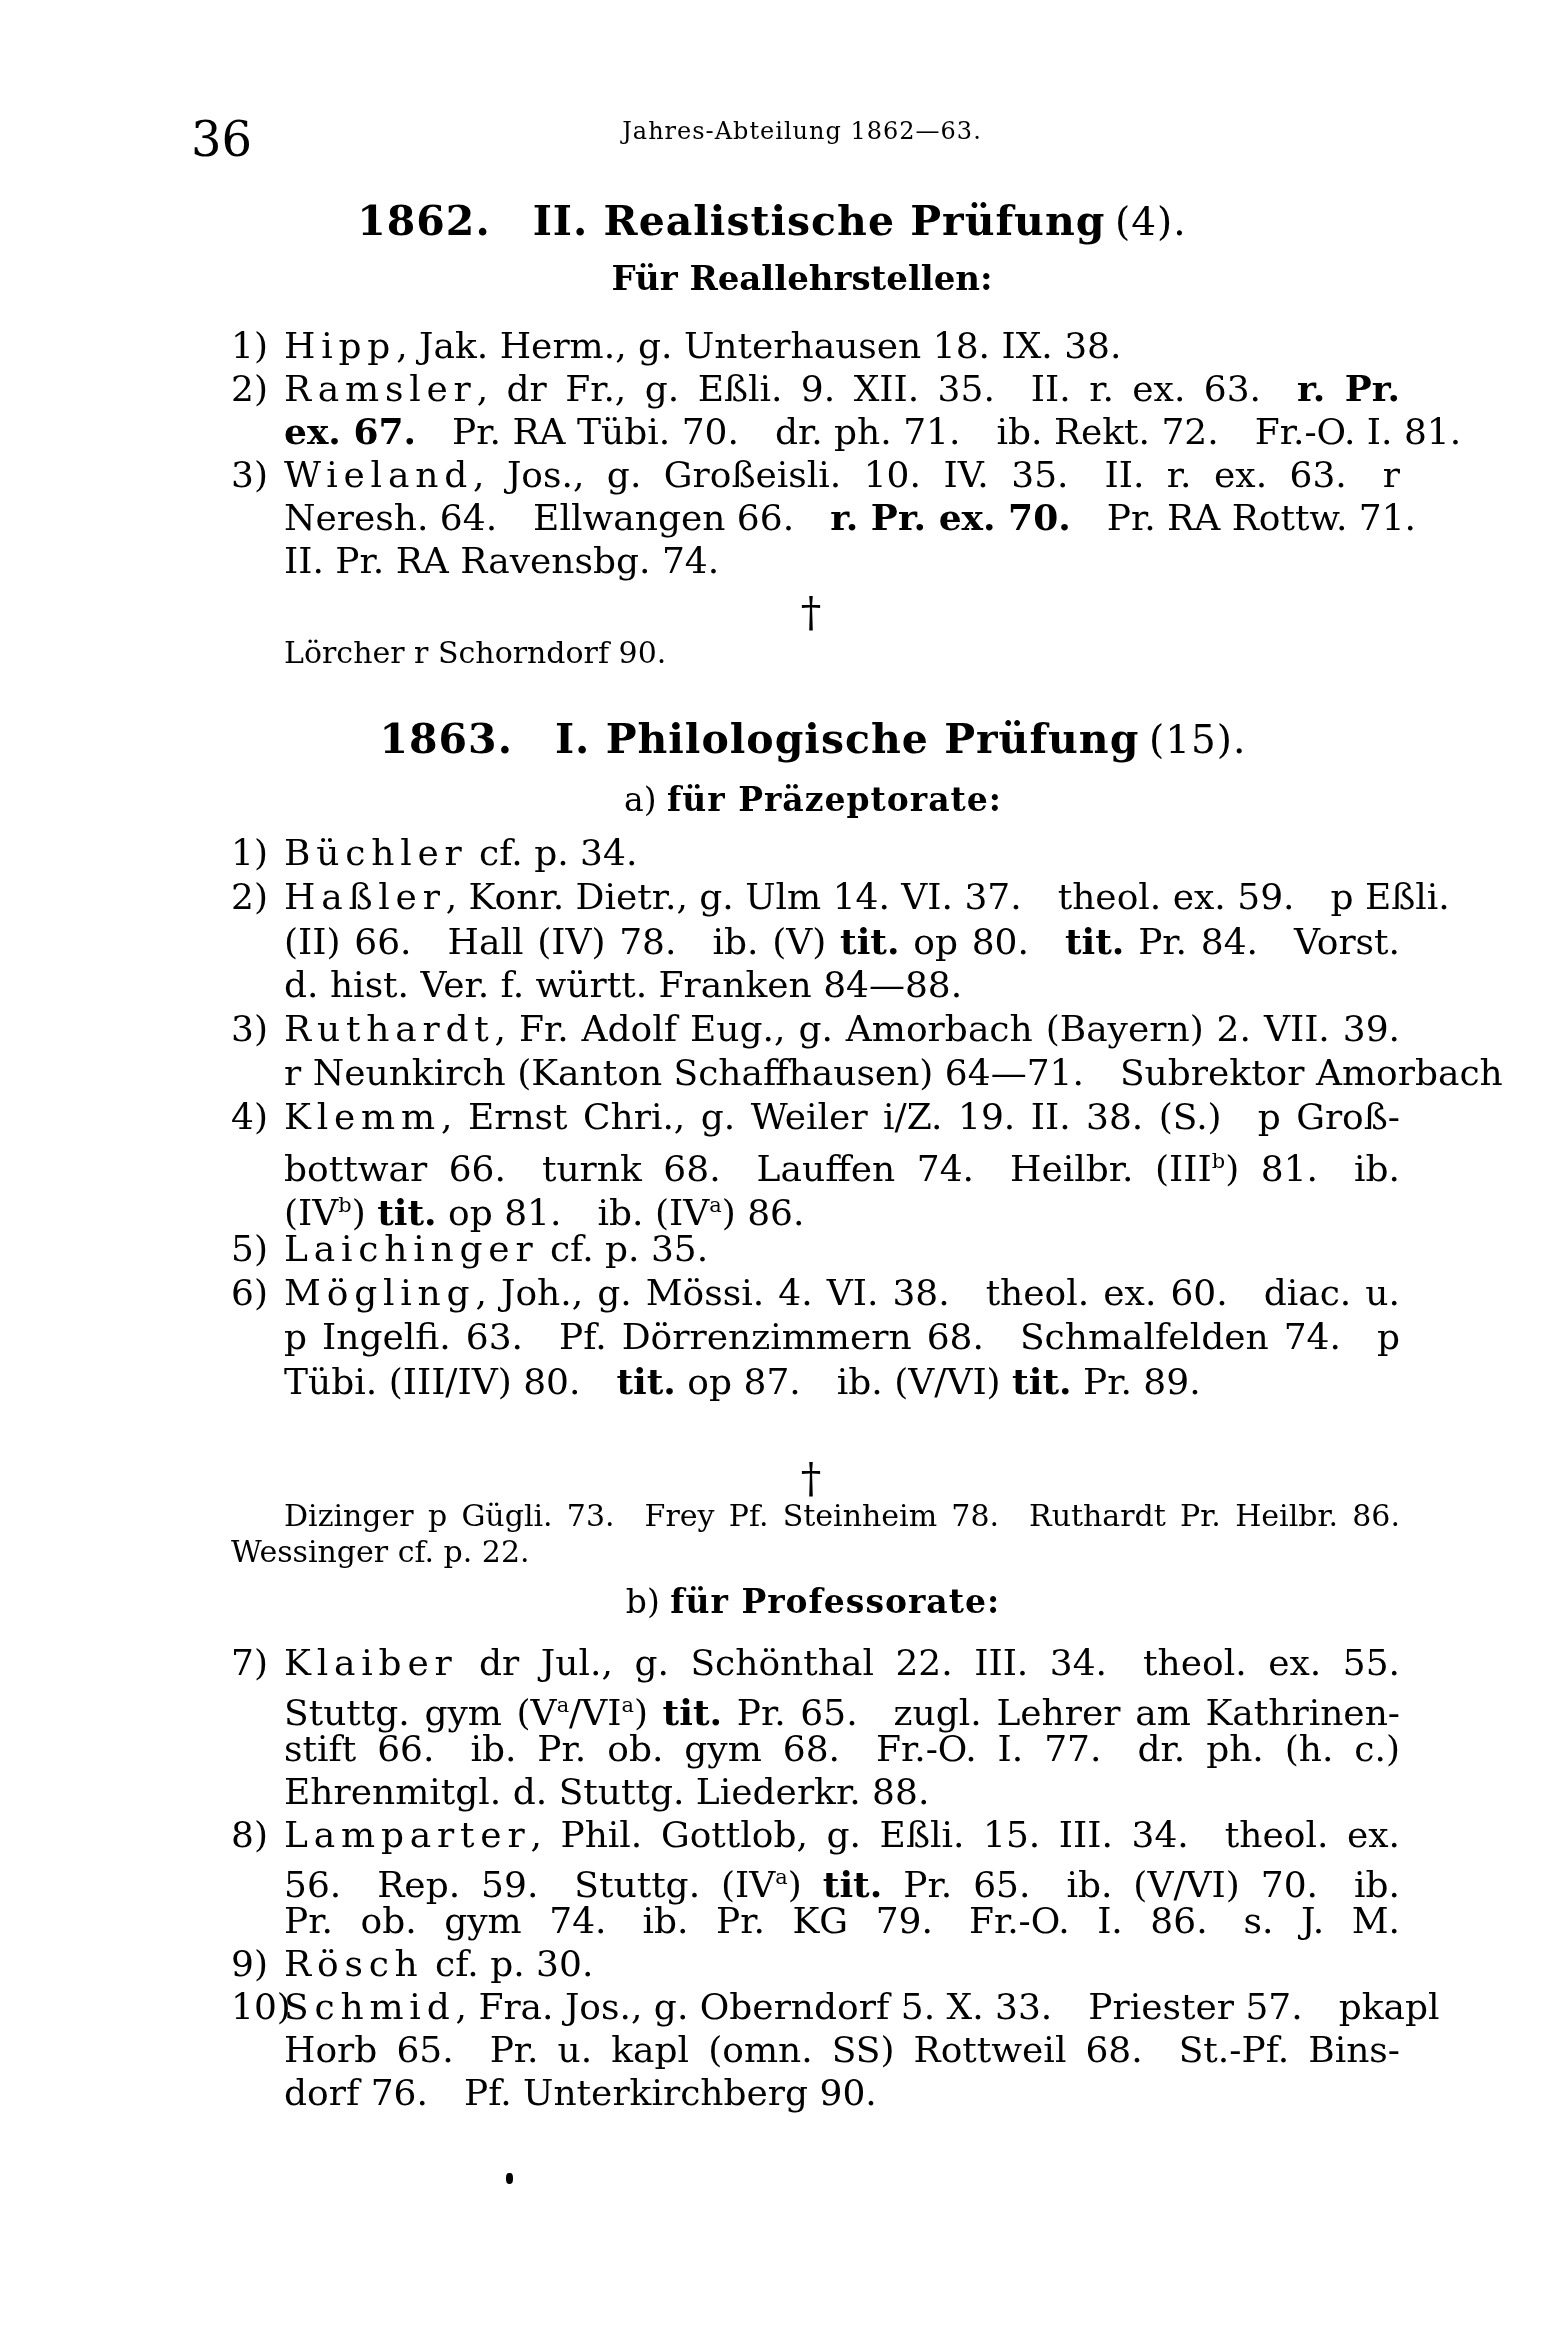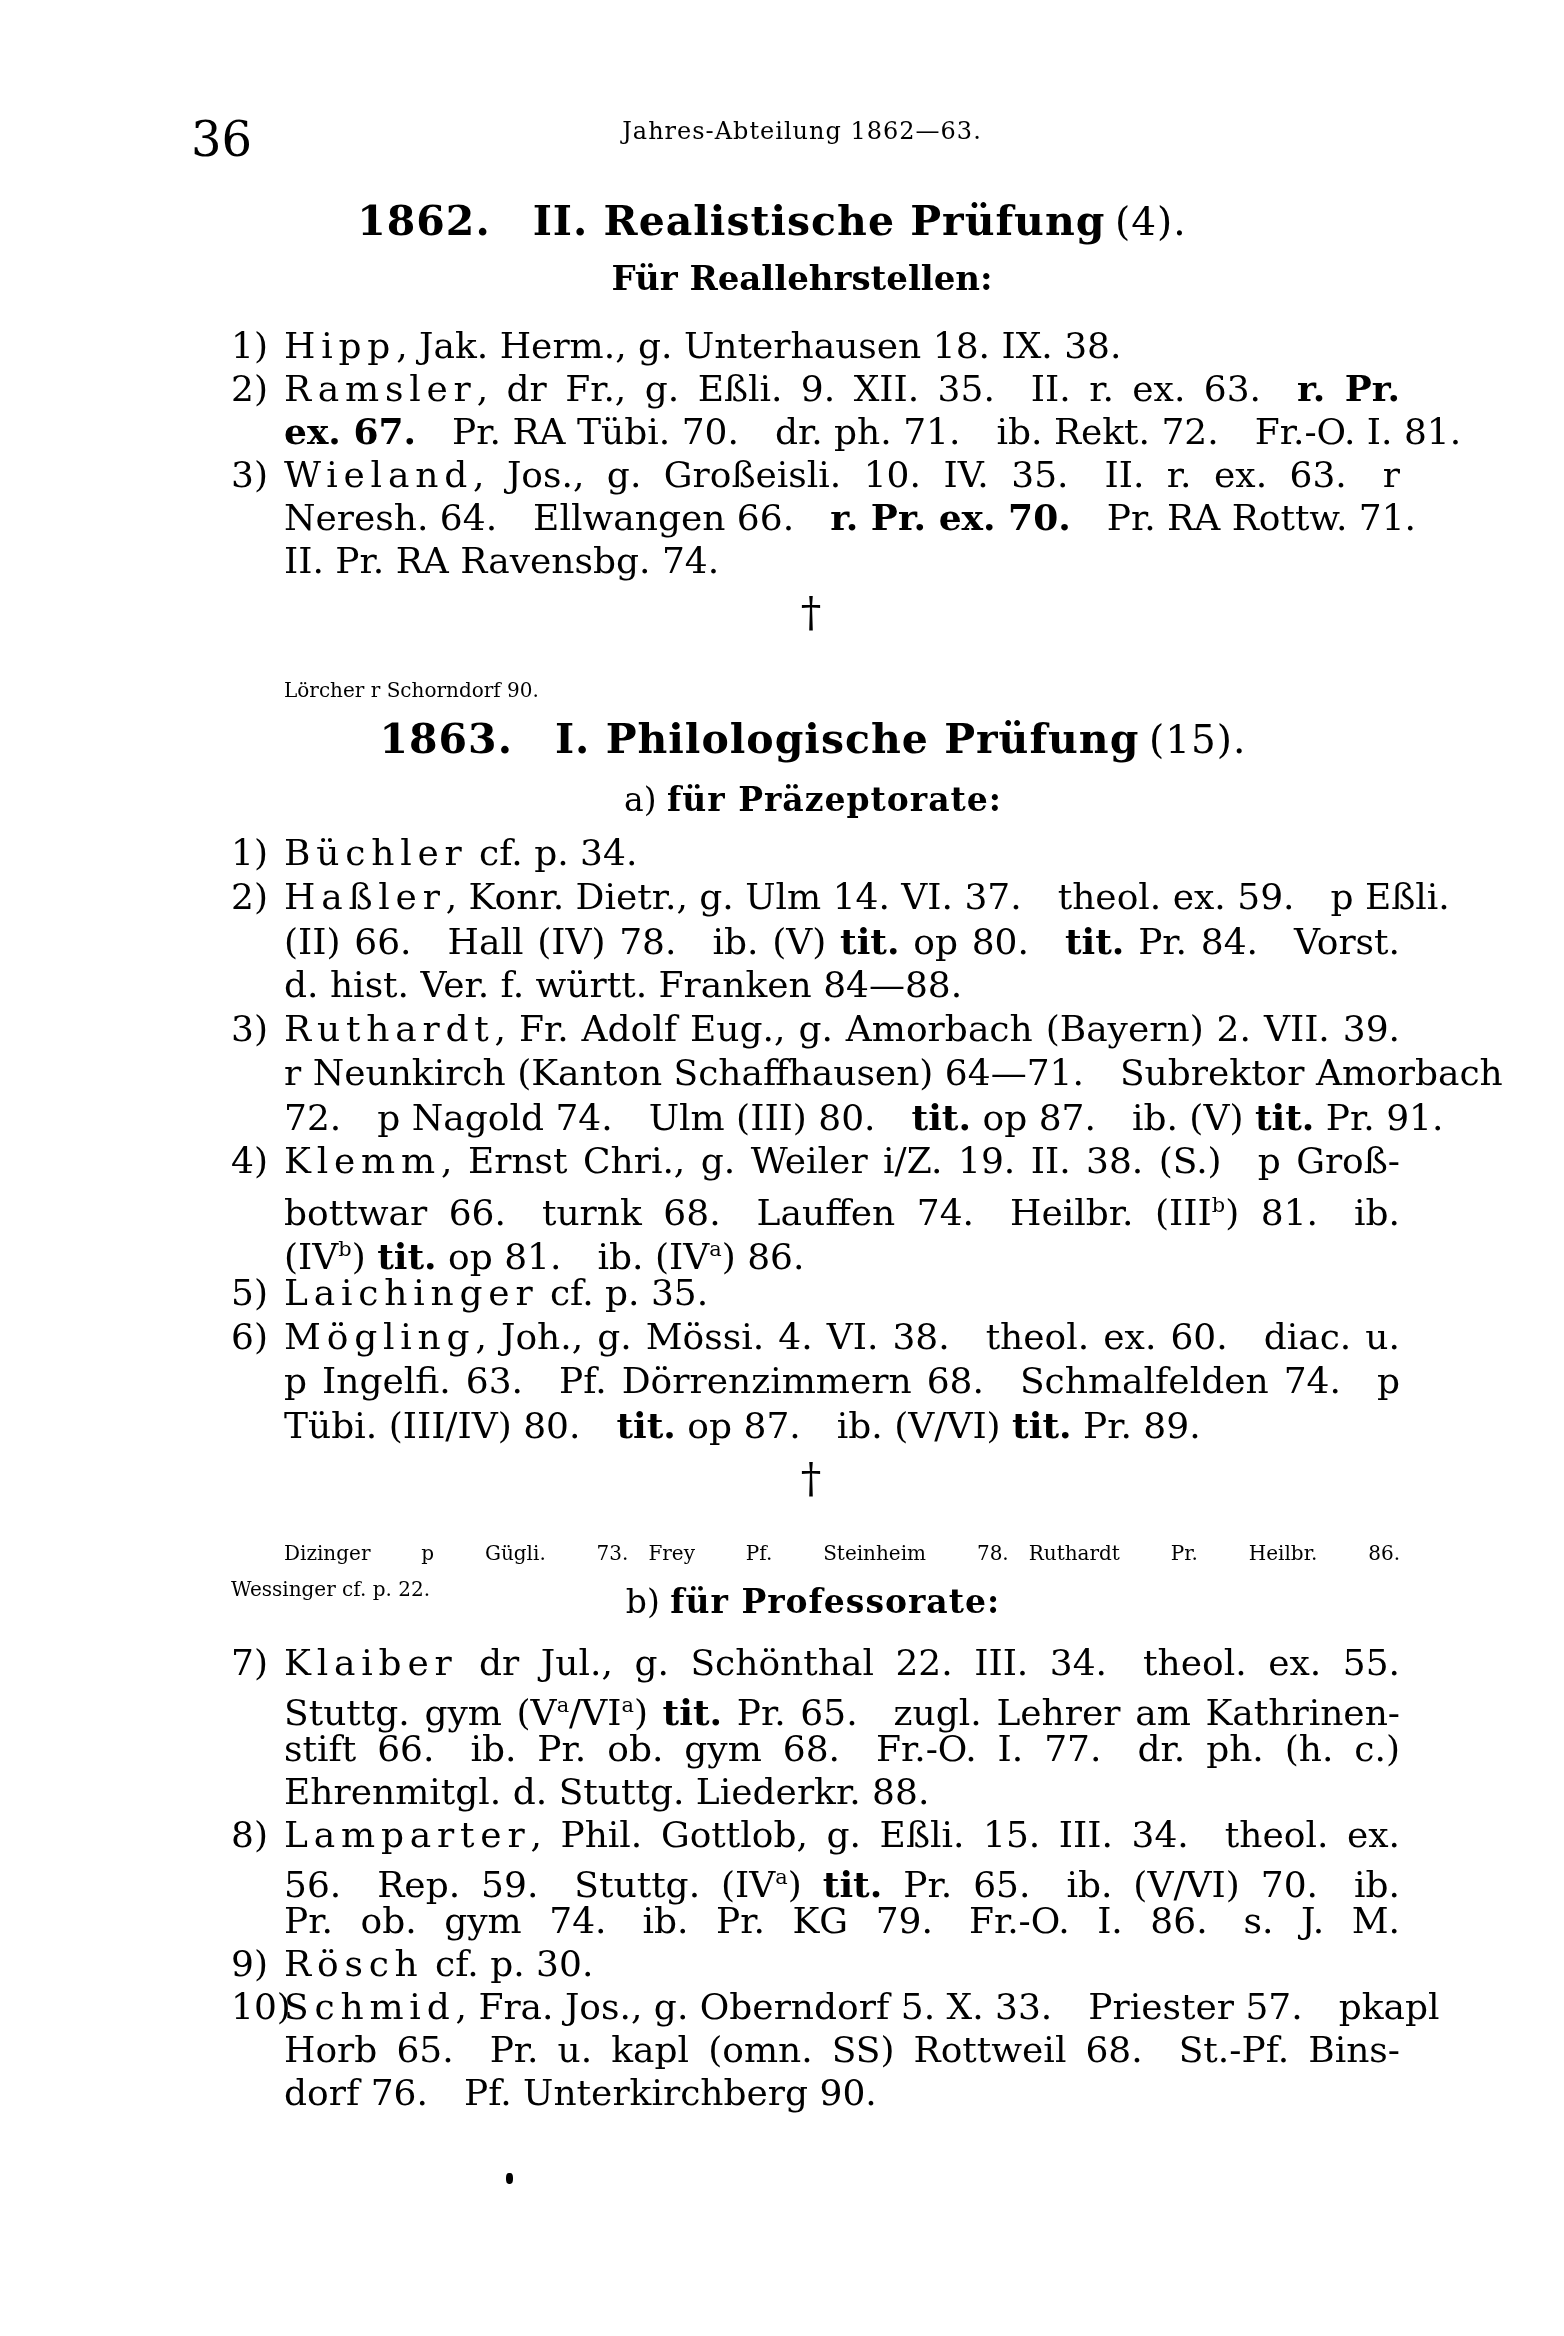--- a/index.html
+++ b/index.html
@@ -38,21 +38,21 @@
   #list-1863a .line{height:44px;line-height:44px;}
   #list-1863b .line{height:43px;line-height:43px;}
 
   .line{position:relative;padding-left:53px;white-space:nowrap;}
   .line.j{text-align:justify;text-align-last:justify;}
   .num{position:absolute;left:0;top:0;width:37px;text-align:right;}
   .bd{font-weight:bold;}
   .spread{letter-spacing:5.8px;}
   .sup{font-size:58%;vertical-align:super;letter-spacing:0;}
 
-  .notes{width:1169px;font-size:20px;margin-top:37px;}
+  .notes{width:1169px;font-size:30px;}
   .notes .line{height:36px;line-height:36px;padding-left:0;}
   .notes .line.ind{padding-left:53px;}
   #note-loercher{left:231px;top:635px;}
   #notes-1863{left:231px;top:1498px;}
 
   #artifact-mark{left:506px;top:2173px;width:6.8px;height:10.7px;
     background:#000;border-radius:2.9px/4.9px;}
 </style>
 </head>
 <body>
@@ -87,21 +87,20 @@
   <span>a) </span><b>für Präzeptorate:</b>
 </div>
 
 <div class="abs entry-list" id="list-1863a">
     <div class="line"><span class="num">1)</span><span class="spread">Büchler</span><span> cf. p. 34.</span></div>
     <div class="line j"><span class="num">2)</span><span class="spread">Haßler</span><span>, Konr. Dietr., g. Ulm 14. VI. 37. theol. ex. 59. p Eßli.</span></div>
     <div class="line j"><span>(II) 66. Hall (IV) 78. ib. (V) </span><span class="bd">tit.</span><span> op 80. </span><span class="bd">tit.</span><span> Pr. 84. Vorst.</span></div>
     <div class="line"><span>d. hist. Ver. f. württ. Franken 84—88.</span></div>
     <div class="line j"><span class="num">3)</span><span class="spread">Ruthardt</span><span>, Fr. Adolf Eug., g. Amorbach (Bayern) 2. VII. 39.</span></div>
     <div class="line j"><span>r Neunkirch (Kanton Schaffhausen) 64—71. Subrektor Amorbach</span></div>
-    <div class="line j"><span>72. p Nagold 74. Ulm (III) 80. </span><span class="bd">tit.</span><span> op 87. ib. (V) </span><span class="bd">tit.</span><span> Pr. 91.</span></div>
     <div class="line j"><span class="num">4)</span><span class="spread">Klemm</span><span>, Ernst Chri., g. Weiler i/Z. 19. II. 38. (S.) p Groß-</span></div>
     <div class="line j"><span>bottwar 66. turnk 68. Lauffen 74. Heilbr. (III</span><span class="sup">b</span><span>) 81. ib.</span></div>
     <div class="line"><span>(IV</span><span class="sup">b</span><span>) </span><span class="bd">tit.</span><span> op 81. ib. (IV</span><span class="sup">a</span><span>) 86.</span></div>
     <div class="line"><span class="num">5)</span><span class="spread">Laichinger</span><span> cf. p. 35.</span></div>
     <div class="line j"><span class="num">6)</span><span class="spread">Mögling</span><span>, Joh., g. Mössi. 4. VI. 38. theol. ex. 60. diac. u.</span></div>
     <div class="line j"><span>p Ingelfi. 63. Pf. Dörrenzimmern 68. Schmalfelden 74. p</span></div>
     <div class="line"><span>Tübi. (III/IV) 80. </span><span class="bd">tit.</span><span> op 87. ib. (V/VI) </span><span class="bd">tit.</span><span> Pr. 89.</span></div>
   </div>
 
 <div class="abs ctr cross" id="cross-2">†</div>

